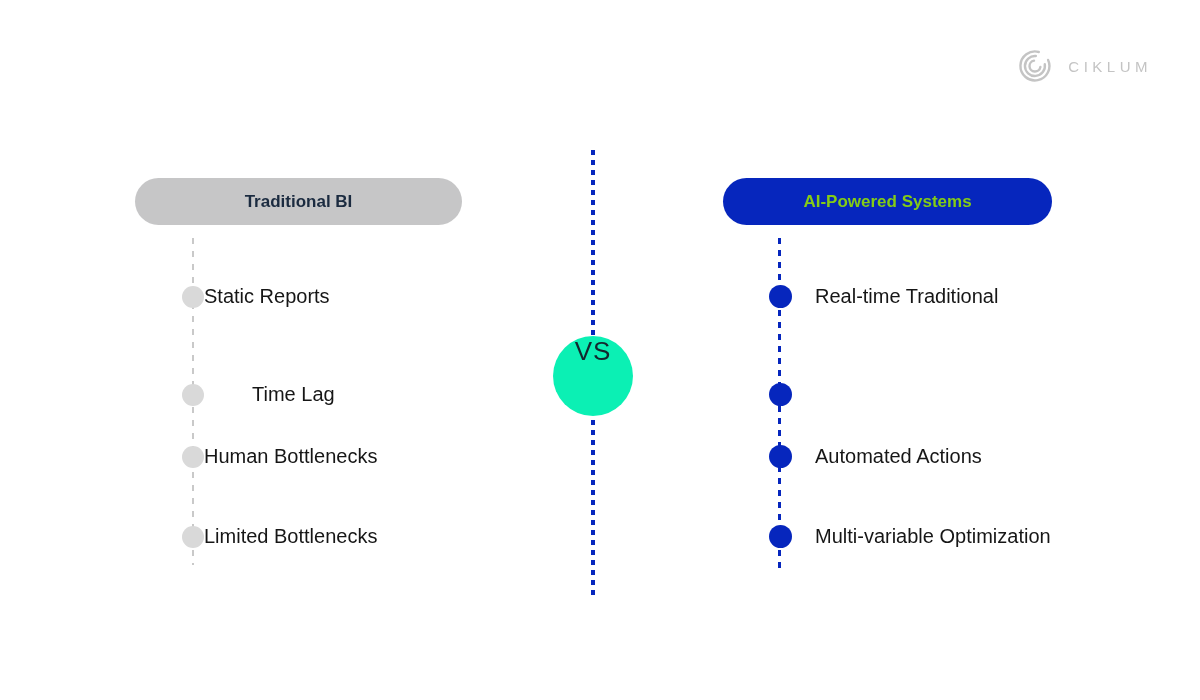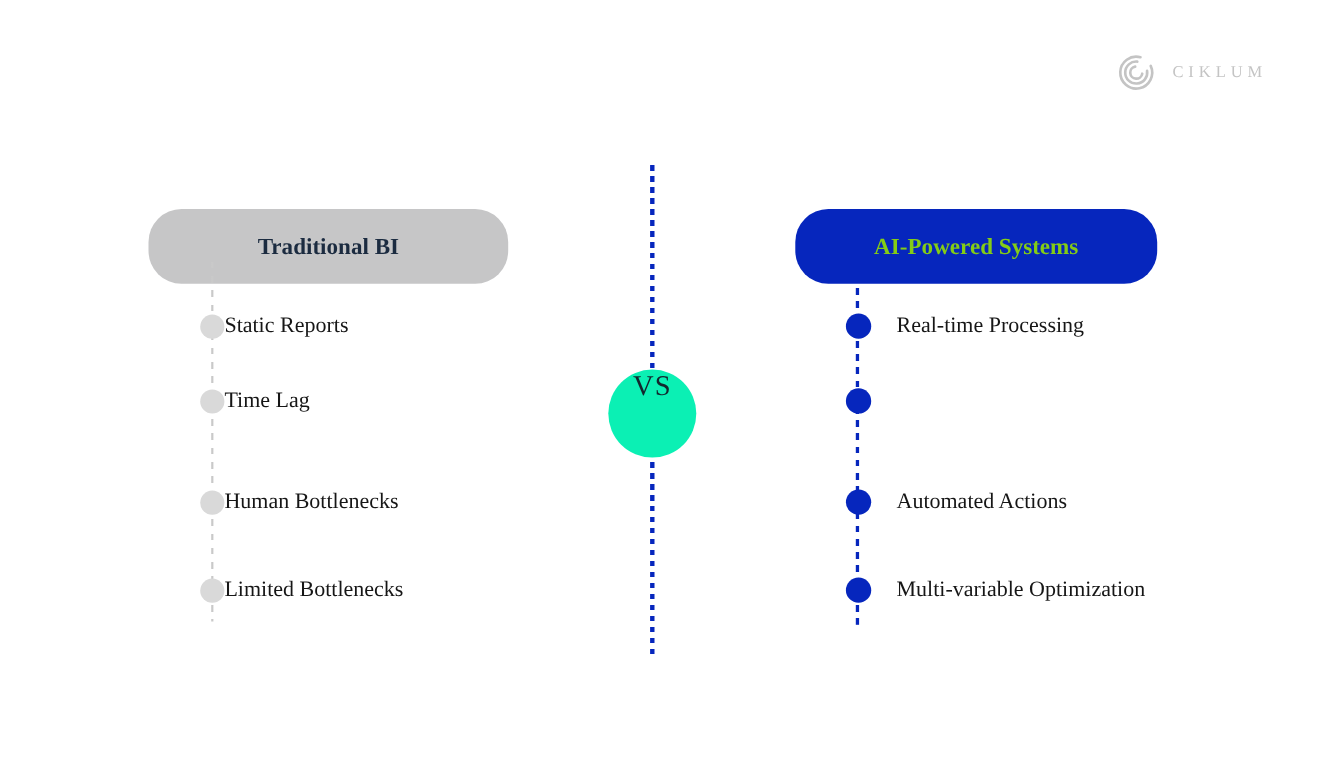--- a/index.html
+++ b/index.html
@@ -1,21 +1,21 @@
 <!DOCTYPE html>
 <html style="--brand-blue: #0626bd; --mint: #0bf0b4; --gray-pill: #c6c6c7; --gray-dot: #d9d9d9; --gray-line: #c9c9c9; --logo-gray: #c4c4c4; --dark-text: #161616; --navy-text: #1b2b40;"><head>
 <meta charset="utf-8">
 <style>
   html,body{margin:0;padding:0;background:#ffffff;}
   .canvas{
     position:relative;
     width:1200px;height:700px;
     background:#ffffff;
     overflow:hidden;
-    font-family:Liberation Serif, serif;
+    font-family:Liberation Sans, sans-serif;
   }
 
   
   .logo{position:absolute;top:48px;right:48px;display:flex;align-items:center;gap:15px;}
   .logo-text{
     font-size:15px;letter-spacing:4.5px;font-weight:400;
     color:var(--logo-gray);
   }
 
   
@@ -25,23 +25,23 @@
   }
   .vs-circle{
     position:absolute;left:553px;top:336px;width:80px;height:80px;border-radius:50%;
     background:var(--mint);
     display:flex;justify-content:center;
     font-size:26px;font-weight:500;letter-spacing:1px;color:#13272e;
   }
 
   
   .pill{
-    position:absolute;top:190px;height:68px;border-radius:30px;
+    position:absolute;top:178px;height:47px;border-radius:30px;
     display:flex;align-items:center;justify-content:center;
-    font-size:21px;font-weight:bold;
+    font-size:17px;font-weight:bold;
   }
   .pill-left{left:135px;width:327px;background:var(--gray-pill);color:var(--navy-text);}
   .pill-right{left:723px;width:329px;background:var(--brand-blue);color:#84cc16;}
 
   
   .left-line{
     position:absolute;left:192px;top:238px;width:2px;height:327px;
     background:repeating-linear-gradient(to bottom,var(--gray-line) 0 6px,transparent 6px 13px);
   }
   .right-line{
@@ -53,21 +53,21 @@
   .row{position:absolute;display:flex;align-items:center;height:23px;}
   .row .dot{border-radius:50%;flex:0 0 auto;}
   .row-left{left:182px;}
   .row-left .dot{width:22px;height:22px;background:var(--gray-dot);}
   .row-left .label{}
   .row-right{left:769px;}
   .row-right .dot{width:23px;height:23px;background:var(--brand-blue);}
   .row-right .label{margin-left:23px;}
   .label{font-size:20px;color:var(--dark-text);white-space:nowrap;line-height:23px;}
 
-  .r1{top:285px;} .r2{top:353px;} .r3{top:445px;} .r4{top:525px;}
+  .r1{top:285px;} .r2{top:383px;gap:48px;} .r3{top:445px;} .r4{top:525px;}
 </style>
 </head>
 <body>
 
 <div class="canvas">
 
   <div class="logo">
     <svg width="36" height="36" viewBox="0 0 36 36">
       <g fill="none" stroke="#c4c4c4" stroke-width="2.4" stroke-linecap="round">
         <path d="M21.8 4 A14.5 14.5 0 1 0 31.1 11.9"></path>
@@ -105,21 +105,21 @@
     <span class="label">Limited Bottlenecks</span>
   </div>
 
   <div class="pill pill-right">
     <span>AI-Powered Systems</span>
   </div>
   <div class="right-line"></div>
 
   <div class="row row-right r1">
     <span class="dot"></span>
-    <span class="label">Real-time Processing</span>
+    <span class="label">Real-time Traditional</span>
   </div>
   <div class="row row-right r2">
     <span class="dot"></span>
   </div>
   <div class="row row-right r4">
     <span class="dot"></span>
     <span class="label">Multi-variable Optimization</span>
   </div>
   <div class="row row-right r3">
     <span class="dot"></span>

